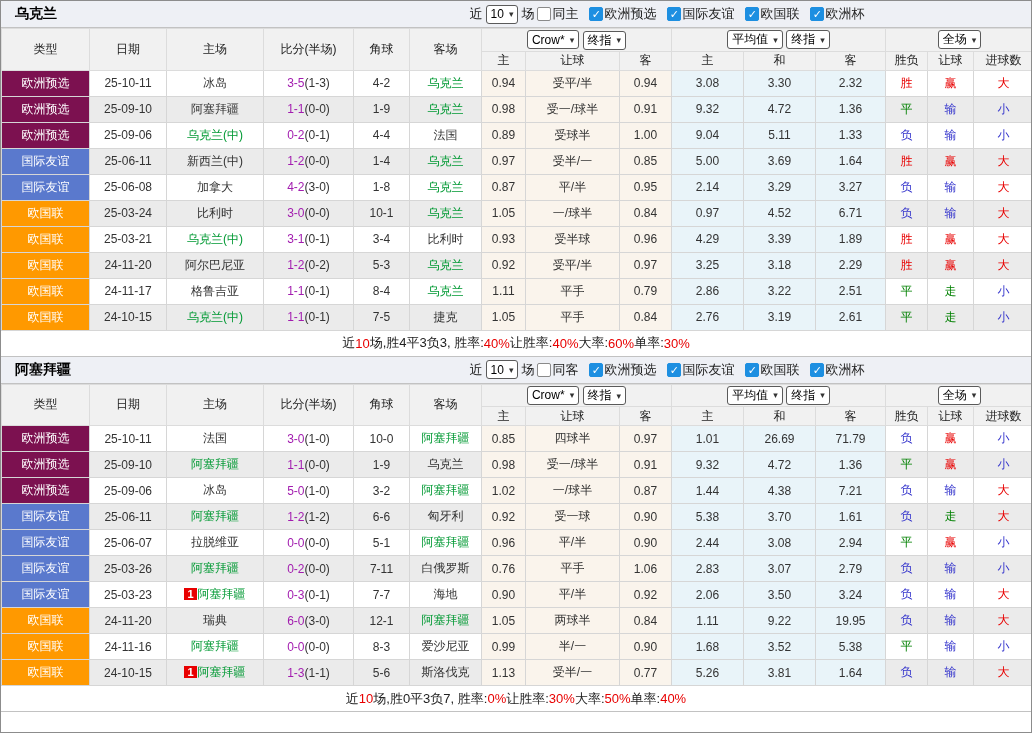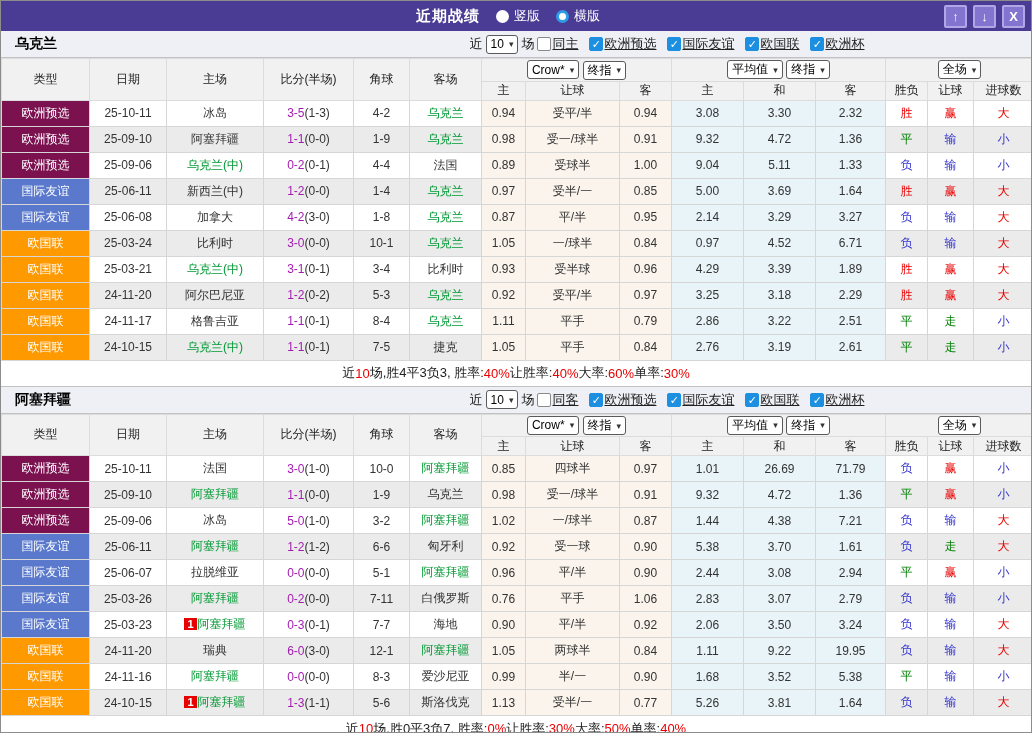--- a/index.html
+++ b/index.html
@@ -18,21 +18,21 @@
 
   
   .filterbar { height:27px; flex:0 0 27px; background:#eef0f5; border-bottom:1px solid #c2c2c2; position:relative; display:flex; align-items:center; font-size:13px; color:#222; }
   .team-name { position:absolute; left:14px; font-weight:bold; font-size:14px; color:#000; }
   .filters { margin:0 auto; display:flex; align-items:center; position:relative; left:155px; }
   .f-label { margin:0 3px; }
   .selbox { background:#fff; border:1px solid #5a5a5a; border-radius:3px; padding:0 4px; height:19px; display:inline-flex; align-items:center; gap:5px; font-size:12px; color:#000; cursor:pointer; white-space:nowrap; }
   .chev { font-size:9px; color:#333; }
   .checkbox { width:14px; height:14px; border:1px solid #8a8a8a; border-radius:2px; background:#fff; display:inline-block; font-size:11px; line-height:12px; text-align:center; color:#fff; cursor:pointer; flex:0 0 14px; }
   .checkbox.checked { background:#1d8fe1; border-color:#1d8fe1; }
-  .cb-label { margin:0 11px 0 1px;text-decoration:underline; }
+  .cb-label { margin:0 11px 0 1px; }
   .league-filters { display:inline-flex; align-items:center; }
 
   
   table { border-collapse:collapse; table-layout:fixed; width:1032px; font-size:12px; }
   th, td { border:1px solid #d6d6d6; text-align:center; overflow:hidden; white-space:nowrap; }
   thead th { background:#f1f1f1; font-weight:normal; height:19px; color:#222; border-color:#dcdcdc; }
   thead tr.h1 th.grp { padding:1px 0; }
   tbody td { height:26px; color:#333; background:#fff; }
   tbody tr:nth-child(even) td { background:#ebebeb; }
   td.cream  { background:#faf4ec !important; }
@@ -45,36 +45,20 @@
 
   
   .summary { height:26px; flex:0 0 26px; display:flex; align-items:center; justify-content:center; font-size:13px; color:#222; background:#fff; border-bottom:1px solid #c2c2c2; }
   .summary .red { color:#e80000; }
 </style>
 </head>
 <body>
 
 <div class="app">
 
-  <div class="titlebar">
-    <span class="title">近期战绩</span>
-    <span class="radio-item">
-      <span class="radio"></span>
-      <span>竖版</span>
-    </span>
-    <span class="radio-item">
-      <span class="radio sel"></span>
-      <span>横版</span>
-    </span>
-    <div class="tb-buttons">
-      <div class="tb-btn">↑</div>
-      <div class="tb-btn">↓</div>
-      <div class="tb-btn">X</div>
-    </div>
-  </div>
 
   <div>
   <div class="section">
     <div class="filterbar">
       <span class="team-name">乌克兰</span>
       <div class="filters">
         <span class="f-label">近</span>
         <span class="selbox">
           <span class="sel-label">10</span>
           <span class="chev">▾</span>

